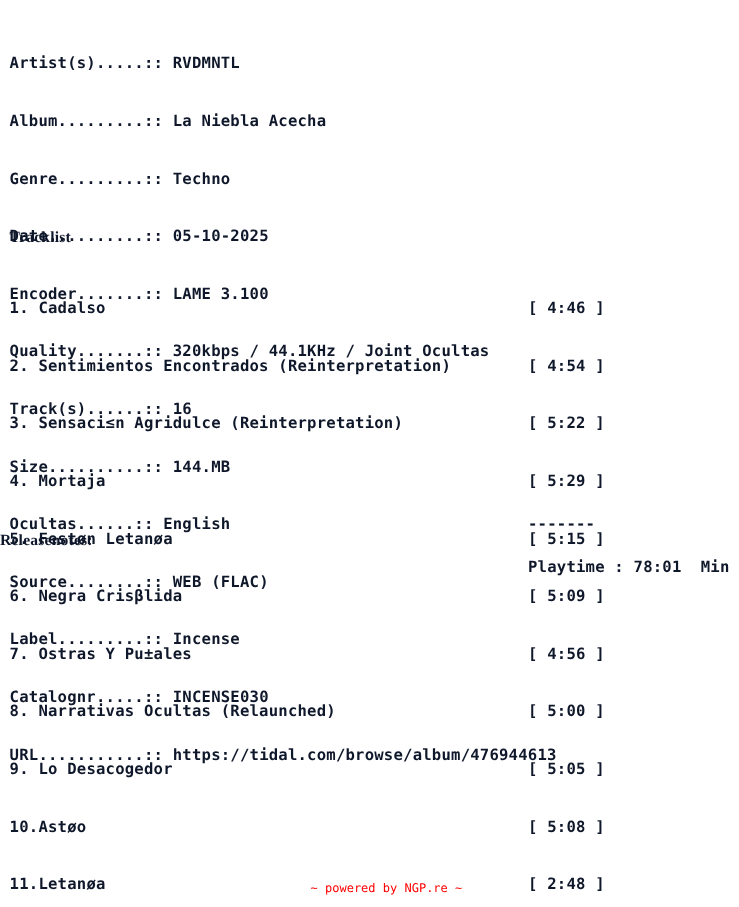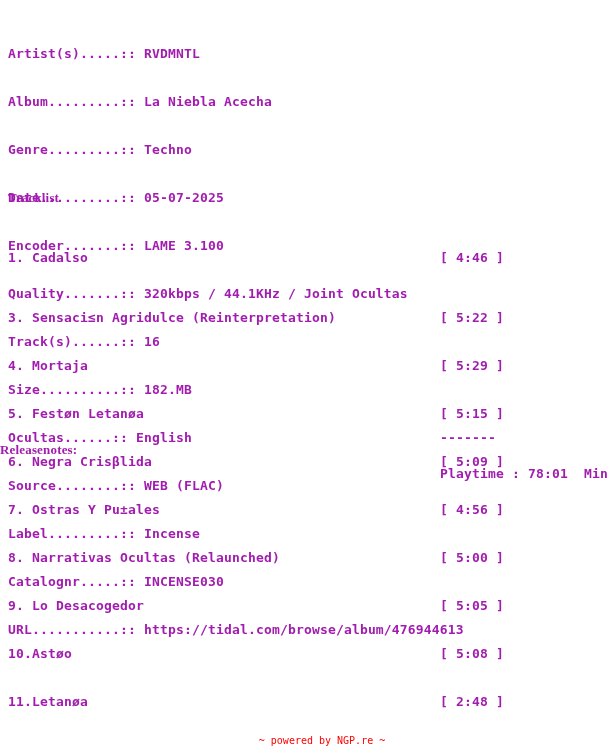--- a/index.html
+++ b/index.html
@@ -10,21 +10,21 @@
     position: relative;
     overflow: hidden;
     font-family: "DejaVu Sans Mono", monospace;
   }
   .mono {
     font-family: "DejaVu Sans Mono", monospace;
     font-size: 13px;
     font-weight: bold;
     letter-spacing: 0.17px;
     line-height: 12px;
-    color: #a21caf;
+    color: #0f172a;
     white-space: pre;
   }
   .line { height: 12px; }
   .header-block   { position: absolute; left: 8px;   top: 12px;  }
   .tracklist-head { position: absolute; left: 8px;   top: 192px; font-family: Liberation Serif, serif; }
   .tracks-block   { position: absolute; left: 8px;   top: 216px; width: 600px; }
   .track-row      { position: relative; height: 12px; }
   .track-num      { display: inline-block; width: 24px; }
   .track-time     { position: absolute; left: 432px; top: 0; }
   .playtime-block { position: absolute; left: 440px; top: 408px; }
@@ -47,48 +47,49 @@
 <body style="background: rgb(255, 255, 255);">
 
 <div class="header-block mono">
   
     <div class="line"><span>Artist(s)</span><span>.....</span><span>:: </span><span>RVDMNTL</span></div>
   
     <div class="line"><span>Album</span><span>.........</span><span>:: </span><span>La Niebla Acecha</span></div>
   
     <div class="line"><span>Genre</span><span>.........</span><span>:: </span><span>Techno</span></div>
   
-    <div class="line"><span>Date</span><span>..........</span><span>:: </span><span>05-07-2025</span></div>
+    <div class="line"><span>Date</span><span>..........</span><span>:: </span><span>05-10-2025</span></div>
   
     <div class="line"><span>Encoder</span><span>.......</span><span>:: </span><span>LAME 3.100</span></div>
   
     <div class="line"><span>Quality</span><span>.......</span><span>:: </span><span>320kbps / 44.1KHz / Joint Ocultas</span></div>
   
     <div class="line"><span>Track(s)</span><span>......</span><span>:: </span><span>16</span></div>
   
-    <div class="line"><span>Size</span><span>..........</span><span>:: </span><span>182.MB</span></div>
+    <div class="line"><span>Size</span><span>..........</span><span>:: </span><span>144.MB</span></div>
   
     <div class="line"><span>Ocultas</span><span>......</span><span>:: </span><span>English</span></div>
   
     <div class="line"><span>Source</span><span>........</span><span>:: </span><span>WEB (FLAC)</span></div>
   
     <div class="line"><span>Label</span><span>.........</span><span>:: </span><span>Incense</span></div>
   
     <div class="line"><span>Catalognr</span><span>.....</span><span>:: </span><span>INCENSE030</span></div>
   
     <div class="line"><span>URL</span><span>...........</span><span>:: </span><span>https://tidal.com/browse/album/476944613</span></div>
   
 </div>
 
 <div class="tracklist-head mono">Tracklist</div>
 
 <div class="tracks-block mono">
   
     <div class="track-row"><span class="track-num">1.</span><span>Cadalso</span><span class="track-time"><span>[ </span><span>4:46</span><span> ]</span></span></div>
   
+    <div class="track-row"><span class="track-num">2.</span><span>Sentimientos Encontrados (Reinterpretation)</span><span class="track-time"><span>[ </span><span>4:54</span><span> ]</span></span></div>
   
     <div class="track-row"><span class="track-num">3.</span><span>Sensaci≤n Agridulce (Reinterpretation)</span><span class="track-time"><span>[ </span><span>5:22</span><span> ]</span></span></div>
   
     <div class="track-row"><span class="track-num">4.</span><span>Mortaja</span><span class="track-time"><span>[ </span><span>5:29</span><span> ]</span></span></div>
   
     <div class="track-row"><span class="track-num">5.</span><span>Festøn Letanøa</span><span class="track-time"><span>[ </span><span>5:15</span><span> ]</span></span></div>
   
     <div class="track-row"><span class="track-num">6.</span><span>Negra Crisβlida</span><span class="track-time"><span>[ </span><span>5:09</span><span> ]</span></span></div>
   
     <div class="track-row"><span class="track-num">7.</span><span>Ostras Y Pu±ales</span><span class="track-time"><span>[ </span><span>4:56</span><span> ]</span></span></div>

